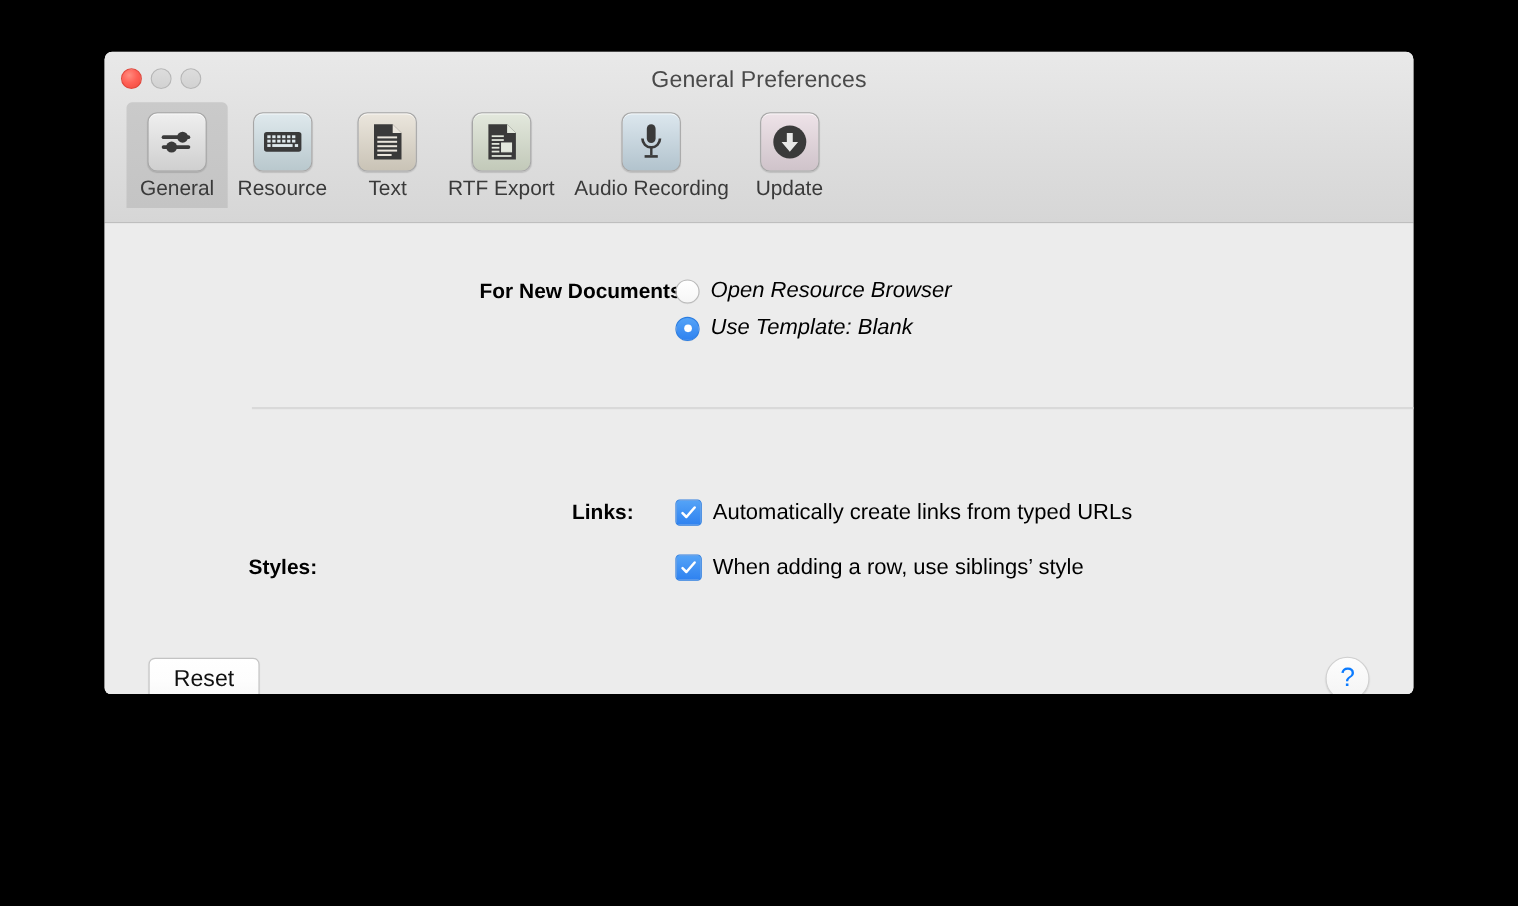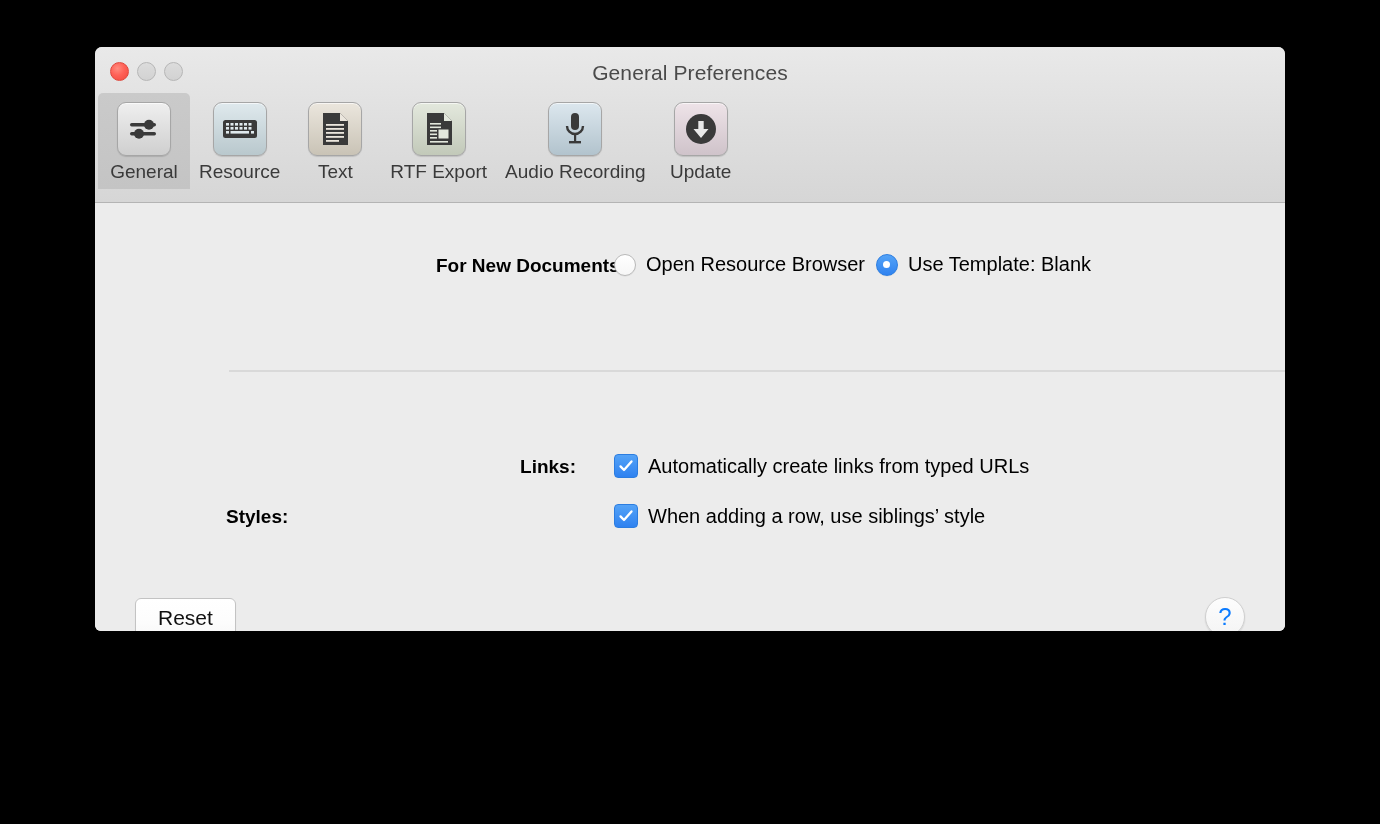--- a/index.html
+++ b/index.html
@@ -63,21 +63,21 @@
     width: 100%;
     text-align: center;
     font-size: 21px;
     color: #4a4a4a;
     letter-spacing: 0.1px;
   }
 
   
   .toolbar {
     position: absolute;
-    left: 3px;
+    left: 20px;
     top: 46px;
     display: flex;
     align-items: flex-end;
   }
   .tb-item {
     width: auto;
     min-width: 74px;
     padding: 9px 9px 6px 9px;
     border-radius: 5px 5px 0 0;
     text-align: center;
@@ -124,21 +124,21 @@
   }
   .row-label {
     font-size: 19px;
     font-weight: bold;
     color: #000;
     text-align: right;
     white-space: nowrap;
   }
 
   
-  .radio-group { display: flex; flex-direction: row; gap: 11px; }
+  .radio-group { display: flex; flex-direction: column; gap: 11px; font-style: italic; }
   .opt { display: flex; align-items: center; gap: 10px; cursor: default; }
   .radio {
     width: 22px;
     height: 22px;
     border-radius: 50%;
     box-sizing: border-box;
     flex: 0 0 auto;
     background: linear-gradient(to bottom, #ffffff, #f6f6f6);
     border: 1px solid #b9b9b9;
     box-shadow: 0 0.5px 0.5px rgba(0,0,0,0.08);

